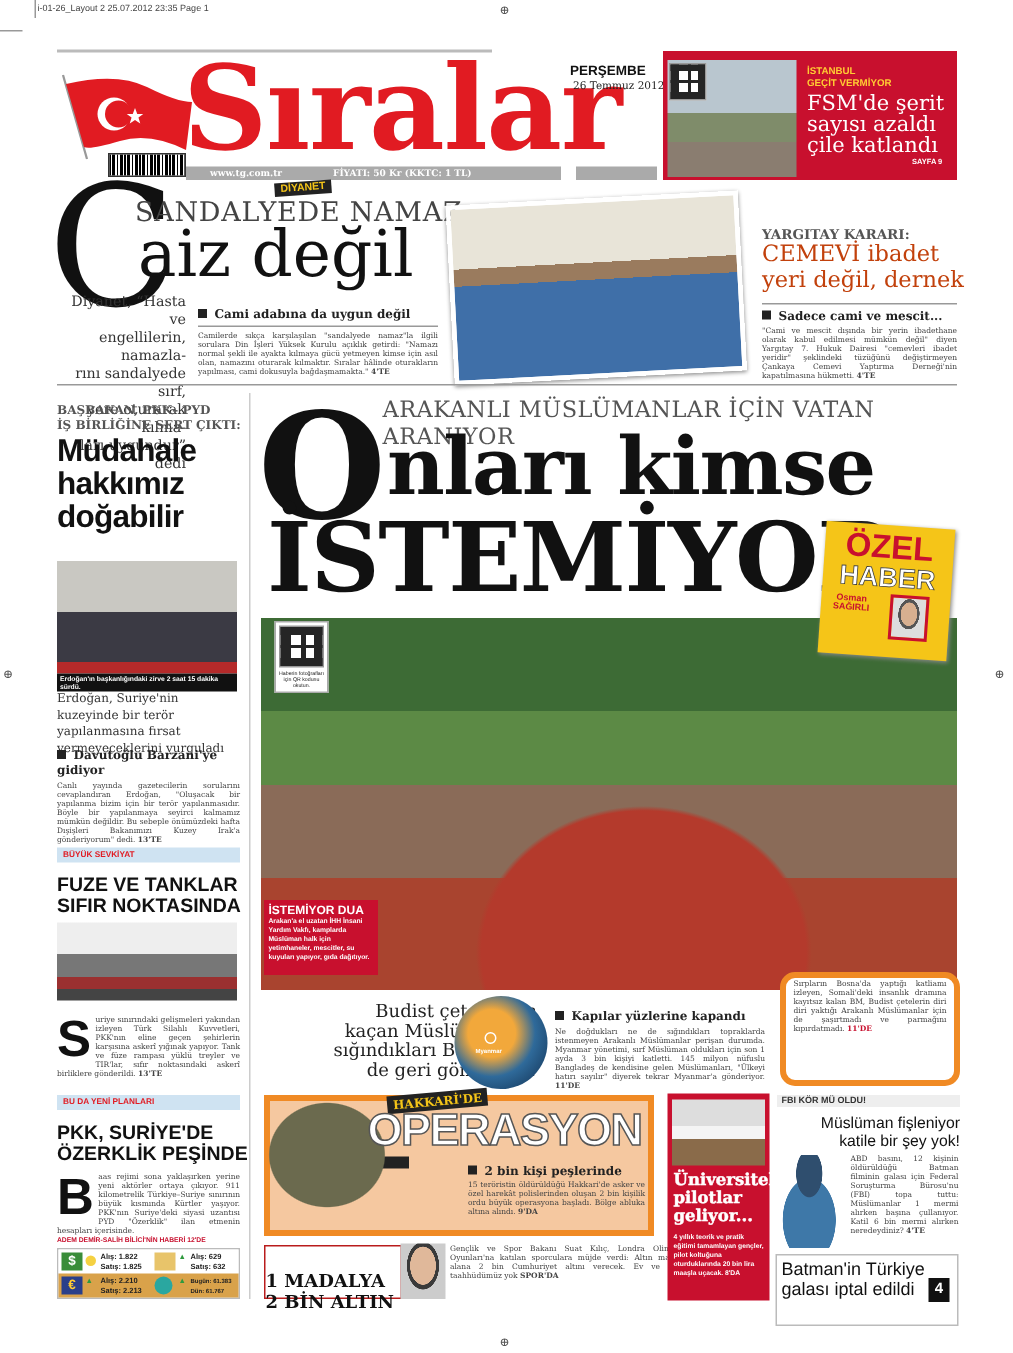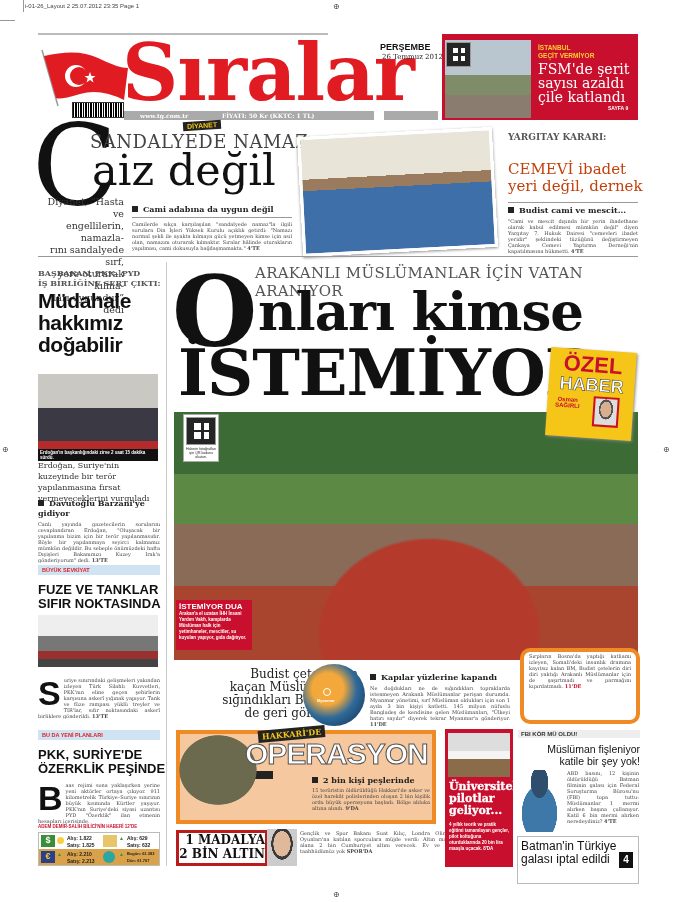--- a/index.html
+++ b/index.html
@@ -29,21 +29,21 @@
   
   .tag-dy{left:183px;top:121px;background:#222;color:#f5c518;font:bold 7px "Liberation Sans",sans-serif;padding:1px 4px;transform:rotate(-4deg)}
   .bigC{left:32px;top:115px;font:112px "DejaVu Serif",serif;line-height:100px;color:#111}
   .sand{left:90px;top:131px;font:18px "DejaVu Serif",serif;color:#444;letter-spacing:.5px}
   .caiz{left:92px;top:146px;font:43px "DejaVu Serif",serif;color:#111;line-height:48px}
   .dyquote{left:34px;top:196px;width:90px;font:9.5px "DejaVu Serif",serif;color:#333;text-align:right;line-height:12px}
   .subhead{font:bold 8px "DejaVu Serif",serif;color:#222}
   .sq{display:inline-block;width:6px;height:6px;background:#222;margin-right:5px}
   .body{font:5px "DejaVu Serif",serif;color:#444;line-height:6px;text-align:justify}
   .photo-mosque{left:300px;top:132px;width:195px;height:120px;background:linear-gradient(#e8e4d8 0 35%,#9a7b5e 35% 45%,#3f6fa8 45% 100%);border:3px solid #fff;box-shadow:0 1px 3px #888;transform:rotate(-3deg)}
-  .yarg-kick{left:508px;top:132px;font:bold 9px "DejaVu Serif",serif;color:#555}
+  .yarg-kick{left:508px;top:152px;font:bold 9px "DejaVu Serif",serif;color:#555}
   .yarg-head{left:508px;top:161px;font:15px "DejaVu Serif",serif;color:#c2410c;line-height:17px}
   .hr{background:#999;height:1px}
   
   .lc-kick{left:38px;top:268px;font:bold 8px "DejaVu Serif",serif;color:#555;line-height:10px}
   .lc-head{left:38px;top:290px;font:bold 21px "Liberation Sans",sans-serif;color:#111;line-height:22px;letter-spacing:-.5px}
   .lc-photo{left:38px;top:374px;width:120px;height:75px;background:linear-gradient(#c9c8c2 0 45%,#3b3a44 45% 90%,#b52a2a 90%)}
   .lc-cap{left:38px;top:449px;width:120px;background:#111;color:#fff;font:bold 4.5px "Liberation Sans",sans-serif;padding:1px 2px}
   .lc-sum{left:38px;top:460px;width:122px;font:8px "DejaVu Serif",serif;color:#333;line-height:11px}
   .bluebar{background:#cfe3f2;color:#e11b22;font:bold 5.5px "Liberation Sans",sans-serif;padding:2px 4px}
   .lc-head2{font:bold 13px "Liberation Sans",sans-serif;color:#111;line-height:14px}
@@ -61,21 +61,21 @@
     radial-gradient(ellipse at 55% 90%,#b43a2c 0 30%,transparent 31%),
     linear-gradient(#3d6b35 0 25%,#5c8a45 25% 45%,#8a6b58 45% 70%,#a9442f 70%)}
   .qr2{left:183px;top:414px;width:36px;height:48px;background:#fff;border:1px solid #aaa}
   .sil{left:176px;top:600px;width:76px;height:50px;background:#c8102e;color:#fff}
   .bm{left:520px;top:648px;width:120px;height:76px;background:#fff;border:4px solid #f08a24;border-radius:10px}
   .budist{left:178px;top:668px;width:180px;font:12px "DejaVu Serif",serif;color:#222;text-align:right;line-height:13px}
   .globe{left:303px;top:664px;width:62px;height:62px;border-radius:50%;background:radial-gradient(circle at 40% 40%,#f2a83b 0 30%,#2f6a9a 55%,#0e2a4a 100%)}
   
   .oper{left:176px;top:730px;width:260px;height:94px;background:#f5c8a0;border:4px solid #f08a24}
   .soldier{left:178px;top:734px;width:100px;height:90px;background:radial-gradient(ellipse at 40% 40%,#6b6a4e 0 45%,transparent 46%),linear-gradient(90deg,transparent 30%,#222 30% 95%,transparent 95%) 0 45%/100% 8px no-repeat}
-  .madalya{left:176px;top:830px;width:92px;height:36px;border:3px solid #b91c1c;font:bold 12px "DejaVu Serif",serif;color:#111;text-align:right;line-height:14px;padding-top:0}
+  .madalya{left:176px;top:830px;width:92px;height:36px;border:1px solid #b91c1c;font:bold 12px "DejaVu Serif",serif;color:#111;text-align:left;line-height:14px;padding-top:16px}
   .madface{left:267px;top:829px;width:30px;height:37px;background:radial-gradient(ellipse at 50% 40%,#e0b89a 0 40%,#3a3a3a 41% 50%,#ccc 51%)}
   .madtext{left:300px;top:830px;width:160px}
   .pilot{left:445px;top:729px;width:68px;height:138px;background:#c8102e}
   .pilotimg{left:448px;top:733px;width:62px;height:44px;background:linear-gradient(#ddd 0 40%,#f4f4f4 40% 60%,#8a6b4a 60%)}
   .fbi-kick{left:518px;top:730px;width:122px;background:#eee;font:bold 6px "Liberation Sans",sans-serif;color:#333;padding:1px 3px}
   .batman{left:512px;top:770px;width:55px;height:62px;background:radial-gradient(ellipse at 50% 20%,#2f4e6e 0 22%,transparent 23%),radial-gradient(ellipse at 50% 70%,#3e78a8 0 45%,transparent 46%)}
   .batbox{left:517px;top:836px;width:122px;height:48px;border:1px solid #bbb;font:12px "Liberation Sans",sans-serif;color:#111;line-height:13px;padding:3px}
   .pagenum{left:619px;top:852px;width:14px;height:16px;background:#111;color:#fff;font:bold 10px "Liberation Sans",sans-serif;text-align:center;line-height:16px}
 </style>
 </head>
@@ -141,21 +141,21 @@
 </div>
 <div class="abs photo-mosque"></div>
 
 <div class="abs yarg-kick">YARGITAY KARARI:</div>
 <div class="abs yarg-head">
   <div>CEMEVİ ibadet</div>
   <div>yeri değil, dernek</div>
 </div>
 <div class="abs" style="left:508px;top:202px;width:130px">
   <div class="hr"></div>
-  <div class="subhead" style="margin-top:2px"><span class="sq"></span><span>Budist cami ve mescit...</span></div>
+  <div class="subhead" style="margin-top:2px"><span class="sq"></span><span>Sadece cami ve mescit...</span></div>
   <div class="body" style="margin-top:3px"><span>"Cami ve mescit dışında bir yerin ibadethane olarak kabul edilmesi mümkün değil" diyen Yargıtay 7. Hukuk Dairesi "cemevleri ibadet yeridir" şeklindeki tüzüğünü değiştirmeyen Çankaya Cemevi Yaptırma Derneği'nin kapatılmasına hükmetti.</span> <b>4'TE</b></div>
 </div>
 
 <div class="abs hr" style="left:38px;top:256px;width:600px"></div>
 
 <div class="abs lc-kick">
   <div>BAŞBAKAN, PKK– PYD</div>
   <div>İŞ BİRLİĞİNE SERT ÇIKTI:</div>
 </div>
 <div class="abs lc-head">

